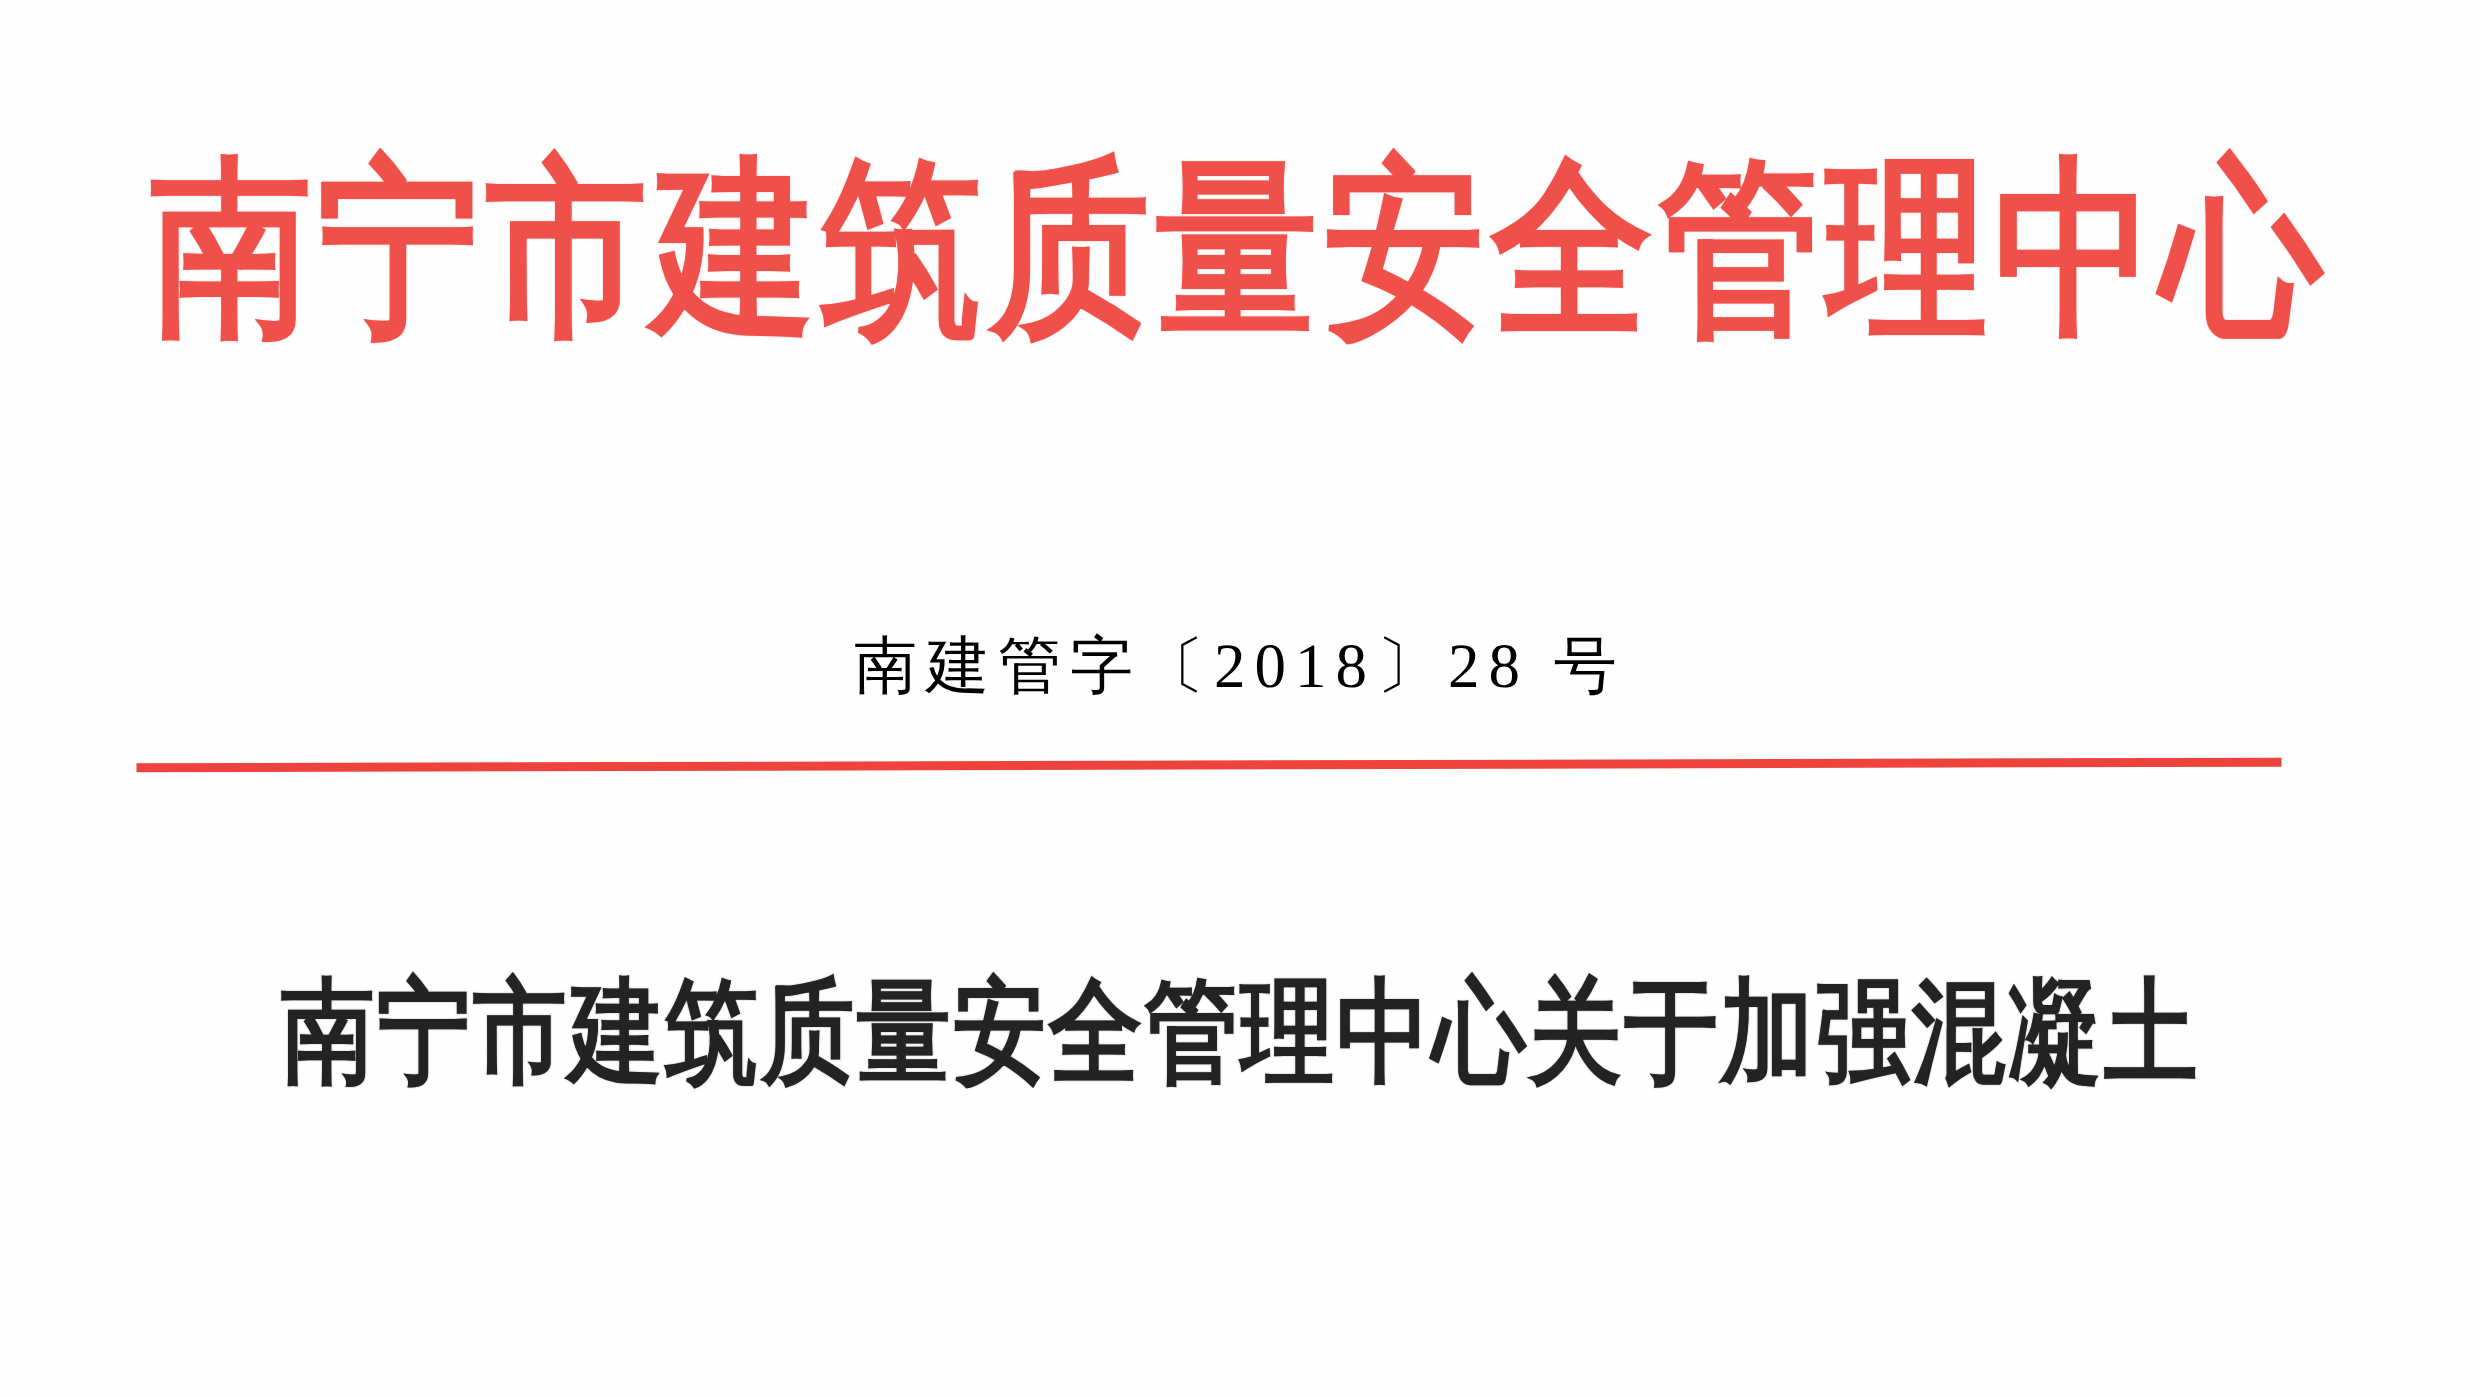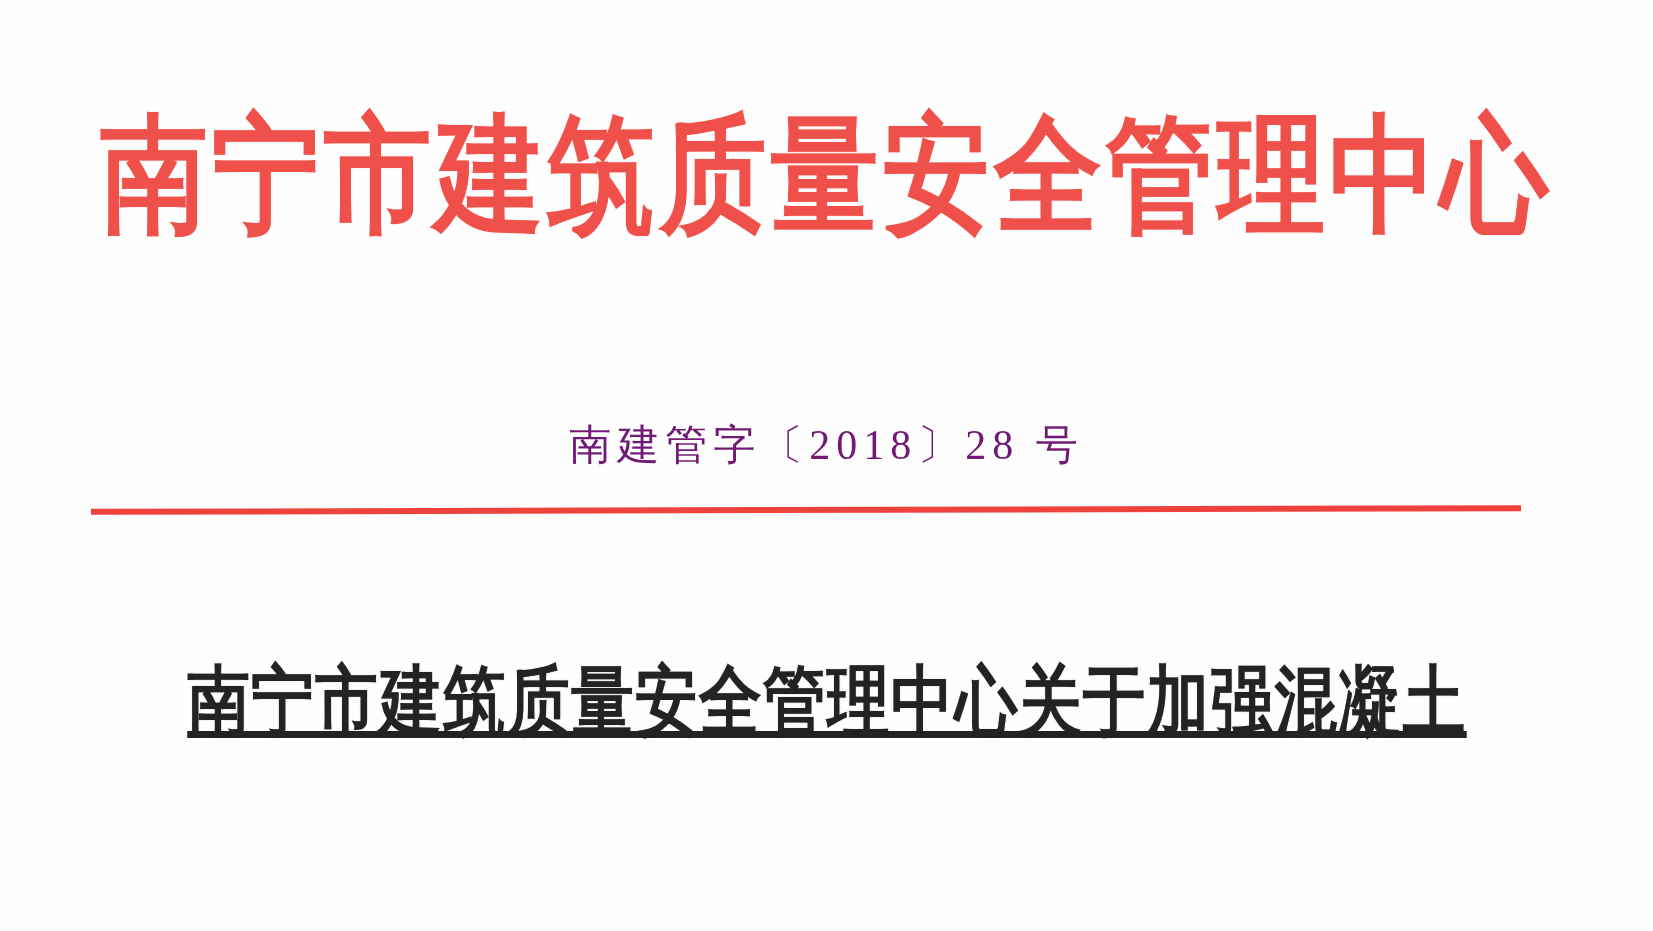--- a/index.html
+++ b/index.html
@@ -21,21 +21,21 @@
 
   
   .letterhead {
     position: absolute;
     top: 88px;
     left: 0;
     width: 100%;
     height: 160px;
     display: flex;
     justify-content: center;
-    align-items: flex-end;
+    align-items: center;
   }
   .letterhead .org-name {
     display: inline-block;
     font-size: 128px;
     line-height: 1.12;
     font-weight: bold;
     color: #f0504a;
     letter-spacing: 5px;
     white-space: nowrap;
     transform: scaleX(0.84);
@@ -45,21 +45,21 @@
 
   
   .doc-number {
     position: absolute;
     top: 420px;
     left: 0;
     width: 100%;
     text-align: center;
     font-size: 42px;
     line-height: 50px;
-    color: #701a75;
+    color: #000000;
     letter-spacing: 6px;
     white-space: nowrap;
     font-weight: normal;
   }
 
   
   .red-divider {
     position: absolute;
     top: 507px;
     left: 91px;
@@ -76,22 +76,21 @@
     top: 638px;
     left: 0;
     width: 100%;
     color: #232323;
     font-weight: bold;
   }
   .doc-title .title-line {
     display: flex;
     justify-content: center;
     height: 101px;
-    align-items: flex-end;
-    text-decoration: underline;
+    align-items: center;
   }
   .doc-title .title-line span {
     display: inline-block;
     font-size: 76px;
     line-height: 1;
     white-space: nowrap;
     transform: scaleX(0.82);
     transform-origin: center;
     letter-spacing: 2px;
     text-shadow: 0 0 1px rgba(30, 30, 30, 0.6);

